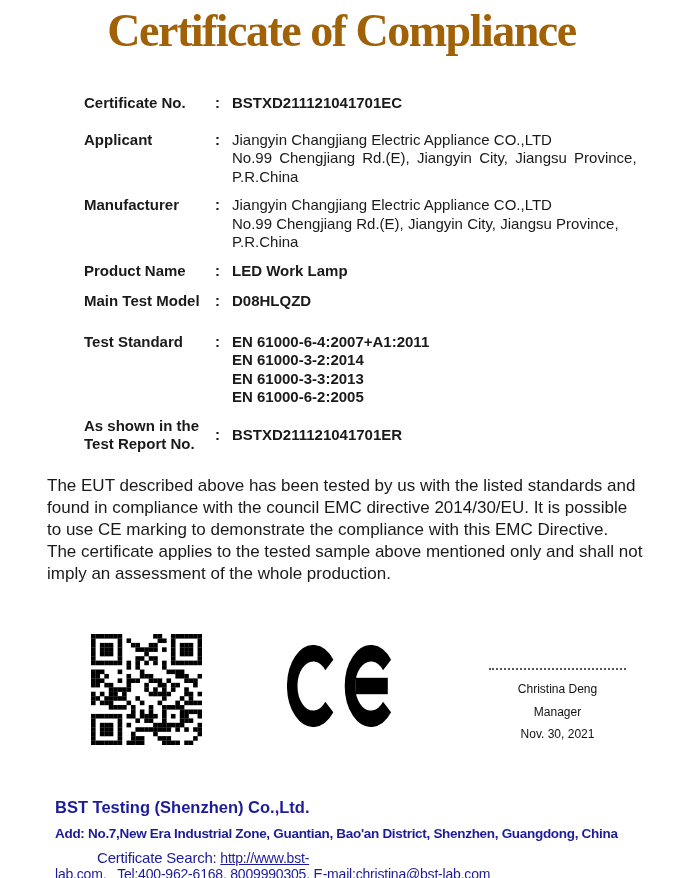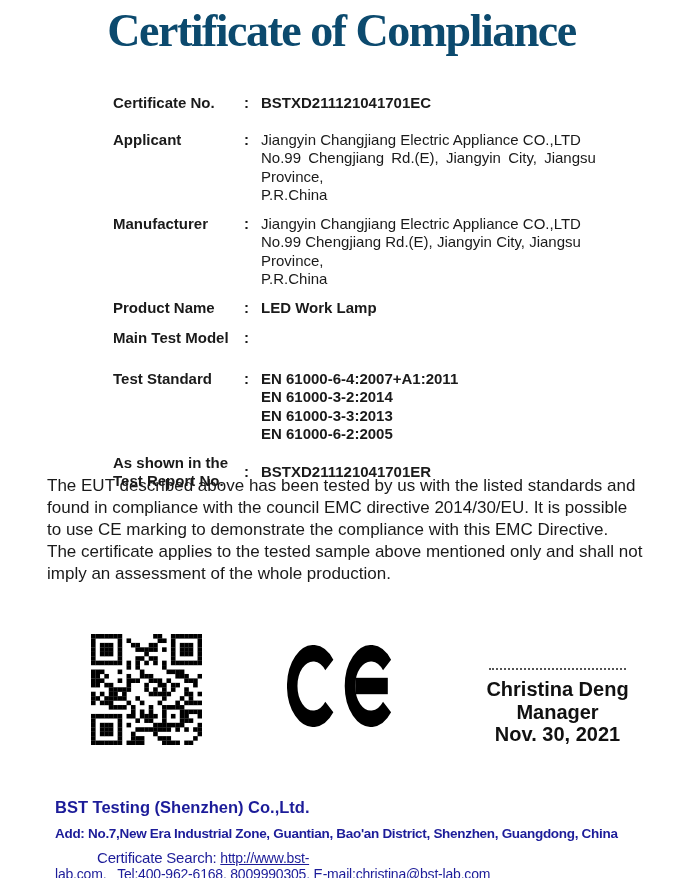--- a/index.html
+++ b/index.html
@@ -15,31 +15,31 @@
   }
   
   .title {
     position: absolute;
     top: 4px; left: 0; right: 0;
     text-align: center;
     font-family: "Liberation Serif", serif;
     font-weight: bold;
     font-size: 46px;
     letter-spacing: -1.5px;
-    color: #0c4a6e;
+    color: #a16207;
   }
   
   .fields {
     position: absolute;
     top: 94px; left: 84px; right: 40px;
     font-size: 15px;
     line-height: 18.5px;
   }
   .frow { display: flex; align-items: flex-start; }
-  .frow .flabel { width: 131px; flex: 0 0 131px; font-weight: bold; margin-left: 29px; }
+  .frow .flabel { width: 131px; flex: 0 0 131px; font-weight: bold; }
   .frow .fcolon { width: 17px; flex: 0 0 17px; font-weight: bold; }
   .frow .fvalue { flex: 1; }
   .fvalue .company { font-weight: normal; }
   .fvalue.bold { font-weight: bold; }
   .addr1.wide { word-spacing: 3px; }
   .mb18 { margin-bottom: 18px; }
   .mb10 { margin-bottom: 10px; }
   .mb12 { margin-bottom: 12px; }
   .mb22 { margin-bottom: 22px; }
   .frow.center { align-items: center; justify-content: space-between; }
@@ -69,22 +69,22 @@
     width: 175px;
     text-align: center;
   }
   .sig-line {
     border-top: 2px dotted #555;
     width: 137px;
     margin: 0 auto 8px auto;
     height: 0;
   }
   .sig-name, .sig-role, .sig-date {
-    font-weight: bold;
-    font-size: 20px;
+    font-weight: normal;
+    font-size: 12px;
     line-height: 22.5px;
     color: #111;
     text-align: center;
   }
   
   .footer {
     position: absolute;
     left: 55px; top: 798px; right: 20px;
     color: #1c1c99;
   }
@@ -135,20 +135,21 @@
 
     <div class="frow mb12">
       <div class="flabel">Product Name</div>
       <div class="fcolon">:</div>
       <div class="fvalue bold">LED Work Lamp</div>
     </div>
 
     <div class="frow mb22">
       <div class="flabel">Main Test Model</div>
       <div class="fcolon">:</div>
+      <div class="fvalue bold">D08HLQZD</div>
     </div>
 
     <div class="frow mb10">
       <div class="flabel">Test Standard</div>
       <div class="fcolon">:</div>
       <div class="fvalue bold">
         <div>EN 61000-6-4:2007+A1:2011</div>
         <div>EN 61000-3-2:2014</div>
         <div>EN 61000-3-3:2013</div>
         <div>EN 61000-6-2:2005</div>

